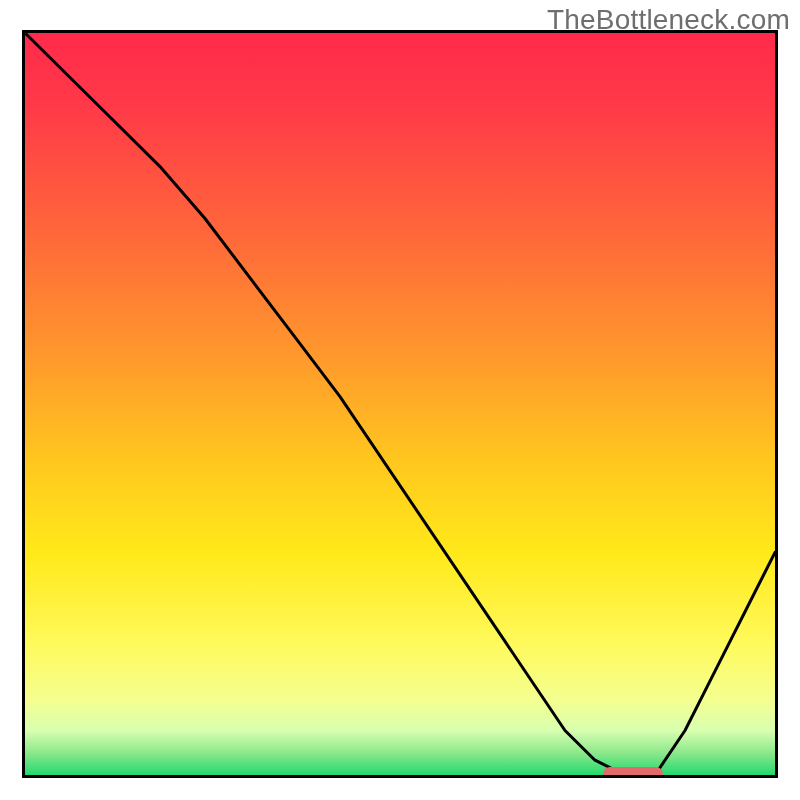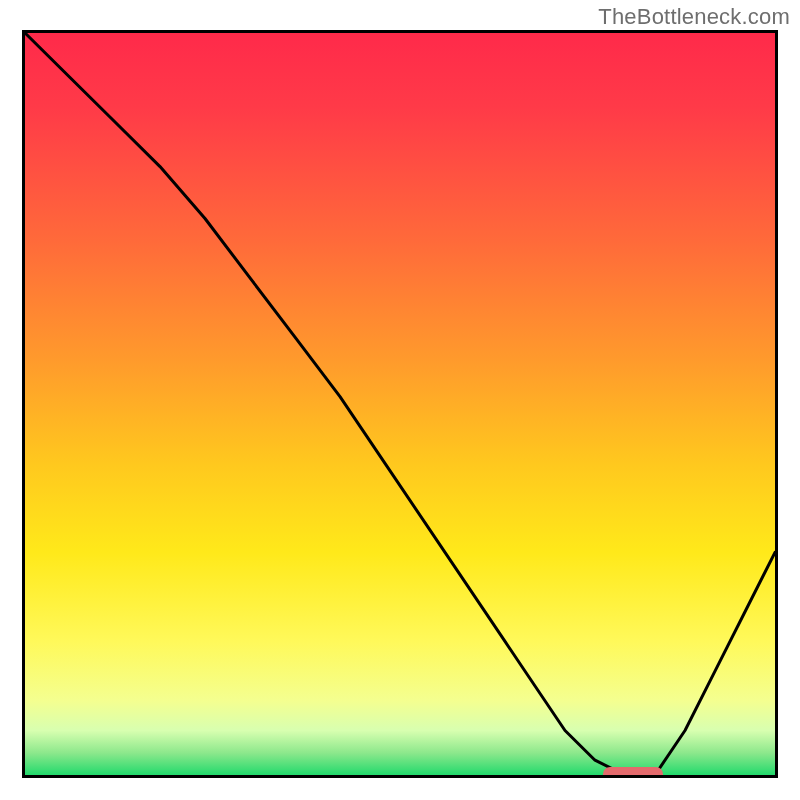--- a/index.html
+++ b/index.html
@@ -13,21 +13,21 @@
   .wrap {
     position: relative;
     width: 800px;
     height: 800px;
   }
   .watermark {
     position: absolute;
     top: 4px;
     right: 10px;
     color: #6e6e6e;
-    font-size: 22px;
+    font-size: 28px;
     font-weight: 500;
     letter-spacing: 0.2px;
   }
   .plot-area {
     position: absolute;
     left: 22px;
     top: 30px;
     width: 756px;
     height: 748px;
     border: 3px solid #000;

